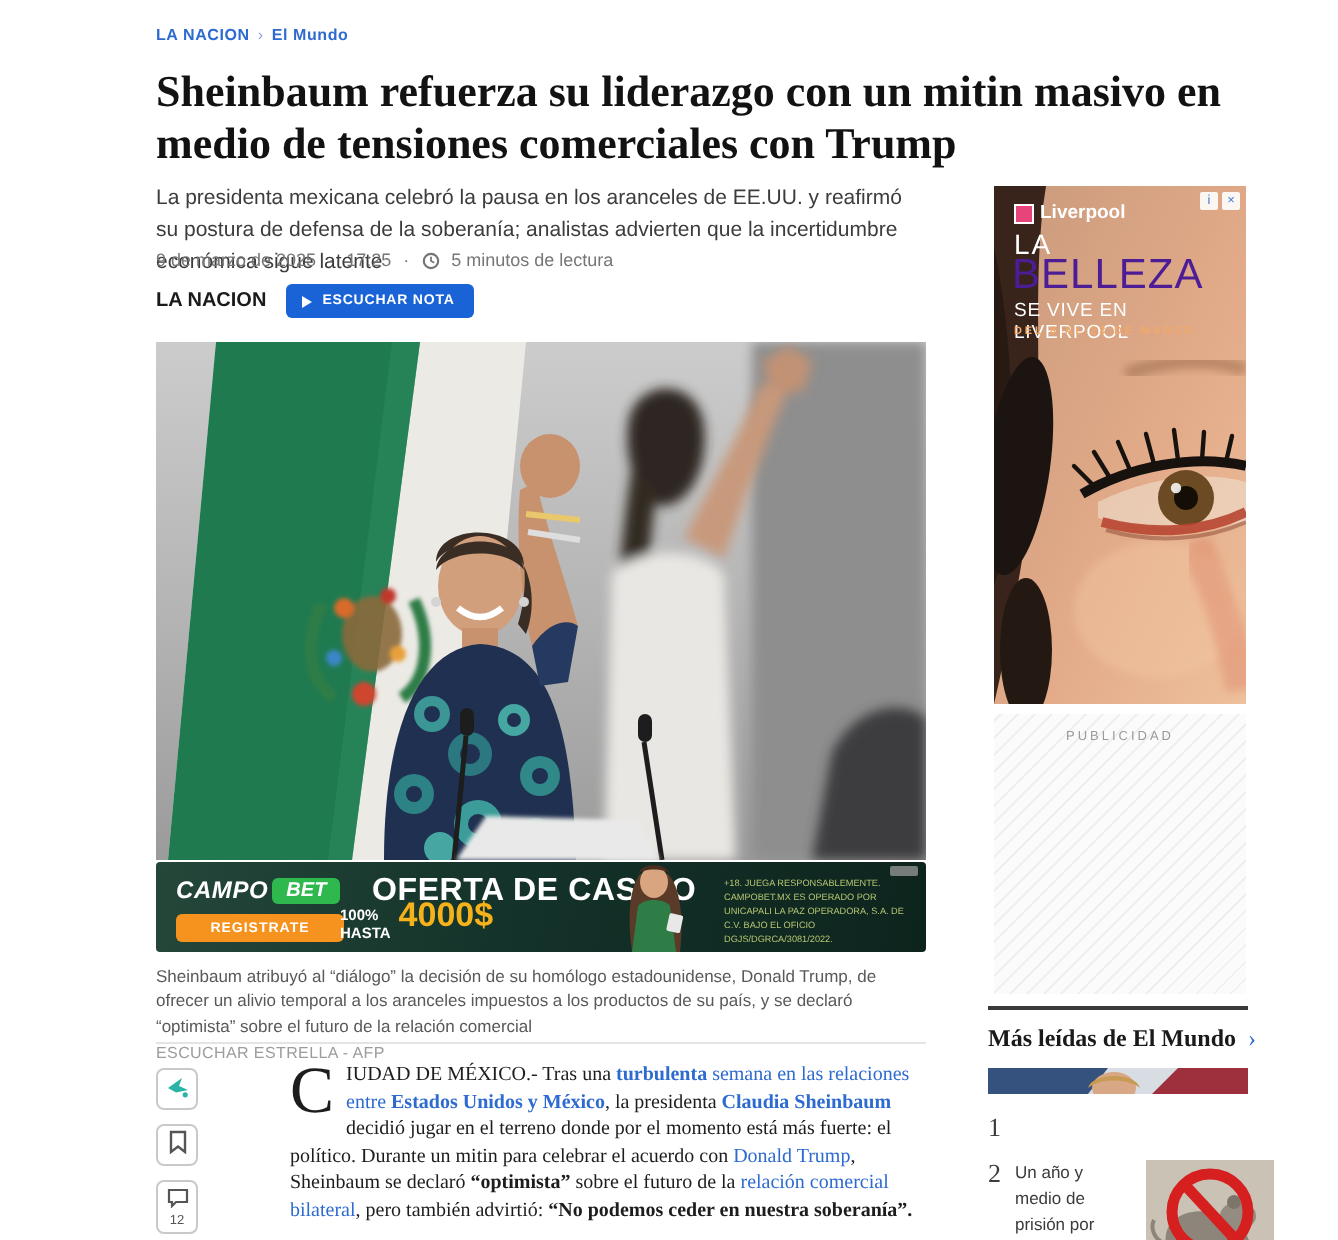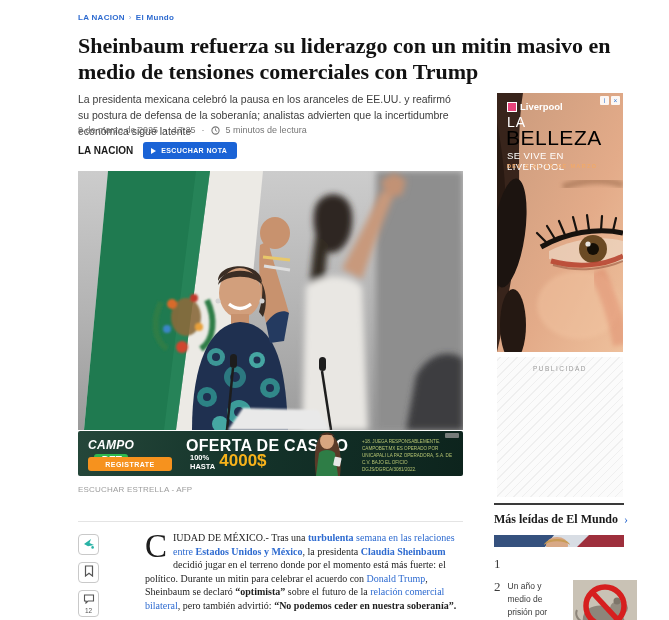--- a/index.html
+++ b/index.html
@@ -21,27 +21,27 @@
       border:none;border-radius:3px;padding:5px 10px 5px 8px;display:flex;align-items:center;gap:5px;cursor:pointer;}
   .play-tri{width:0;height:0;border-left:5px solid #fff;border-top:3.5px solid transparent;border-bottom:3.5px solid transparent;}
 
   
   .hero{left:78px;top:171px;width:385px;height:259px;background:#aaa;overflow:hidden;}
   .hero svg{display:block;}
 
   
   .casino{left:78px;top:431px;width:385px;height:45px;background:linear-gradient(100deg,#25473a,#14332a 45%,#0d241d);
       border-radius:2px;overflow:hidden;cursor:pointer;}
-  .cb-brandrow{position:absolute;left:10px;top:7px;display:flex;align-items:center;gap:2px;flex-direction:column;}
+  .cb-brandrow{position:absolute;left:10px;top:7px;display:flex;align-items:center;gap:2px;}
   .cb-campo{font-size:12px;font-weight:bold;font-style:italic;color:#fff;letter-spacing:.3px;}
   .cb-bet{background:#2eb84d;color:#fff;font-size:10px;font-weight:bold;font-style:italic;border-radius:3px;padding:1px 7px;}
   .cb-cta{position:absolute;left:10px;top:26px;width:84px;background:#f6921e;color:#fff;font-size:7px;font-weight:bold;
       letter-spacing:.5px;text-align:center;border:none;border-radius:3px;padding:3.5px 0;cursor:pointer;}
   .cb-offer{position:absolute;left:108px;top:6px;color:#fff;font-size:16px;font-weight:700;letter-spacing:.3px;}
-  .cb-row{position:absolute;left:112px;top:19px;display:flex;align-items:center;}
+  .cb-row{position:absolute;left:92px;top:19px;display:flex;align-items:flex-start;}
   .cb-stack{display:flex;flex-direction:column;color:#fff;font-size:7.5px;font-weight:800;line-height:1.15;margin-top:4px;}
   .cb-amount{font-size:17px;font-weight:900;color:#f6b21b;line-height:.95;margin-left:4px;}
   .cb-fine{position:absolute;right:5px;top:8px;width:96px;font-size:4.6px;line-height:1.5;color:#b5c472;}
   .cb-mga{position:absolute;right:4px;top:2px;width:14px;height:5px;background:#9a9a9a;opacity:.75;border-radius:1px;}
   .cb-woman{position:absolute;left:228px;top:0;}
 
   
   .caption{left:78px;top:482px;width:385px;font-size:8.5px;line-height:1.45;color:#595959;}
   .credit{margin-top:2px;font-size:8px;color:#9c9c9c;letter-spacing:.2px;}
   .article-divider{left:78px;top:521px;width:385px;border-top:1px solid #e4e4e4;height:0;}
@@ -57,21 +57,21 @@
   .seg-link-bold{color:#2e6bd0;font-weight:bold;cursor:pointer;}
   .seg-bold{font-weight:bold;}
 
   
   .lp-ad{left:497px;top:93px;width:126px;height:259px;overflow:hidden;cursor:pointer;background:#dca285;}
   .lp-ad svg{position:absolute;left:0;top:0;}
   .lp-logo{position:absolute;left:10px;top:8px;display:flex;align-items:center;gap:3px;}
   .lp-logo-box{width:8px;height:8px;background:#e8447a;border:1px solid #fff;}
   .lp-logo-text{color:#fff;font-size:9.5px;font-weight:bold;}
   .lp-la{position:absolute;left:10px;top:21px;color:#fff;font-size:14px;letter-spacing:1px;}
-  .lp-belleza{position:absolute;left:9px;top:33px;color:#000000;font-size:21px;letter-spacing:.5px;}
+  .lp-belleza{position:absolute;left:9px;top:33px;color:#4c1d95;font-size:21px;letter-spacing:.5px;}
   .lp-sevive{position:absolute;left:10px;top:57px;color:#fff;font-size:9.5px;letter-spacing:.4px;}
   .lp-dates{position:absolute;left:10px;top:70px;color:#f0a96a;font-size:5.5px;font-weight:bold;letter-spacing:1.4px;}
   .ad-chips{position:absolute;right:3px;top:3px;display:flex;gap:2px;}
   .ad-chip{width:9px;height:9px;background:rgba(255,255,255,.9);color:#3a7bd5;font-size:6.5px;line-height:9px;
       text-align:center;border-radius:1px;cursor:pointer;}
   .publicidad{left:497px;top:357px;width:126px;height:140px;
       background:repeating-linear-gradient(315deg,#fbfbfb 0 5px,#efefef 5px 6px);}
   .publicidad .label{padding-top:8px;text-align:center;font-size:6.5px;color:#9a9a9a;letter-spacing:1.5px;}
   .mostread{left:494px;top:503px;width:146px;}
   .mr-rule{width:130px;border-top:2px solid #3a3a3a;}
@@ -227,20 +227,21 @@
         <path d="M13,6 C15,0 27,0 29,6 C27,3 15,3 13,6 Z" fill="#4a2e20"></path>
         <path d="M13,22 C16,18 26,18 29,22 L32,45 L10,45 Z" fill="#2e7d46"></path>
         <rect x="28" y="26" width="7" height="9" rx="1" fill="#e8e8e8" transform="rotate(12 31 30)"></rect>
       </svg>
     </span>
     <div class="cb-mga"></div>
     <div class="cb-fine">+18. JUEGA RESPONSABLEMENTE. CAMPOBET.MX ES OPERADO POR UNICAPALI LA PAZ OPERADORA, S.A. DE C.V. BAJO EL OFICIO DGJS/DGRCA/3081/2022.</div>
   </div>
 
   <div class="abs caption">
+    <div>Sheinbaum atribuyó al “diálogo” la decisión de su homólogo estadounidense, Donald Trump, de ofrecer un alivio temporal a los aranceles impuestos a los productos de su país, y se declaró “optimista” sobre el futuro de la relación comercial</div>
     <div class="credit">ESCUCHAR ESTRELLA - AFP</div>
   </div>
 
   <div class="abs article-divider"></div>
 
   <div class="abs rail">
     <button class="rail-btn">
       <span>
         <svg width="12" height="11" viewBox="0 0 12 11">
             <path d="M1,6 L8,1 L6.5,5 L11,7 L5,8.2 Z" fill="#2ab3a6"></path>

